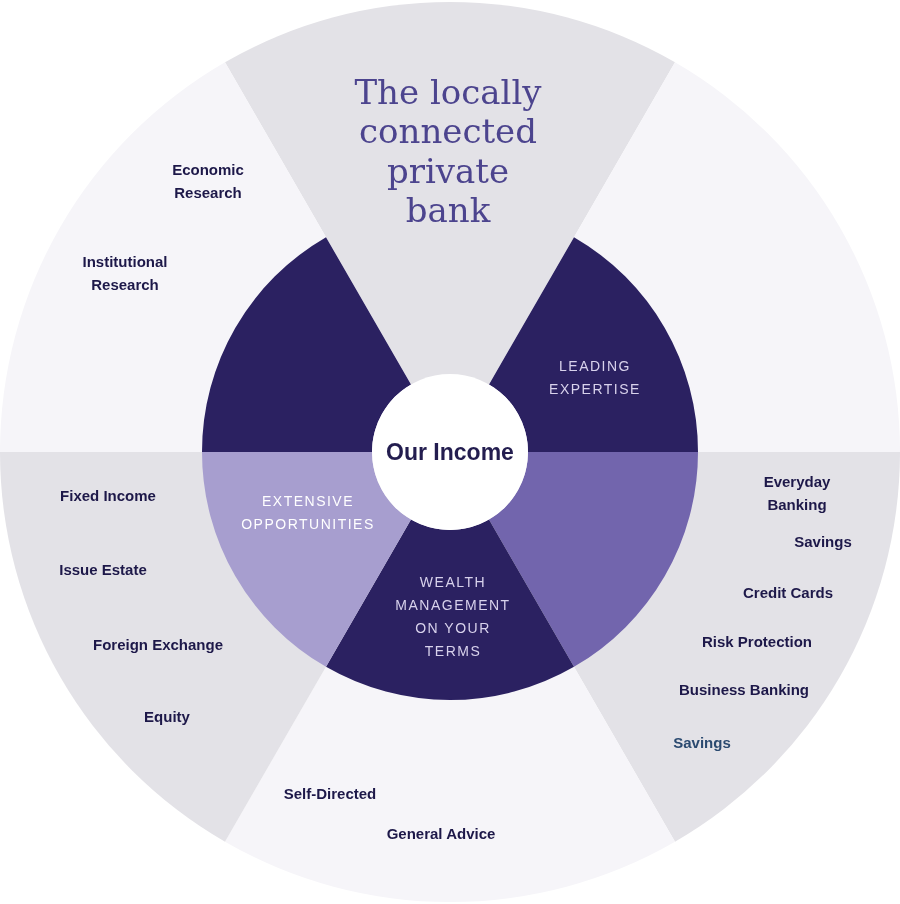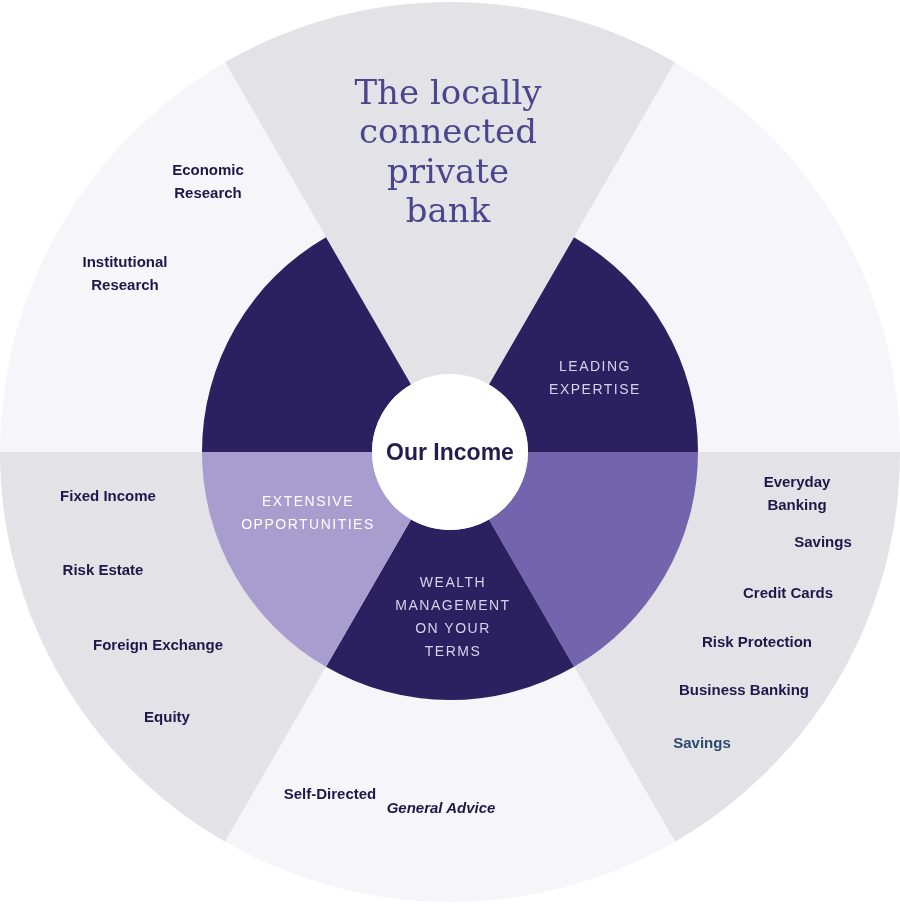--- a/index.html
+++ b/index.html
@@ -89,20 +89,20 @@
 
 
   <div class="olabel" style="left:797px; top:493px;">Everyday Banking</div>
   <div class="olabel" style="left:823px; top:542px;">Savings</div>
   <div class="olabel" style="left:788px; top:593px;">Credit Cards</div>
   <div class="olabel" style="left:757px; top:642px;">Risk Protection</div>
   <div class="olabel" style="left:717px; top:690px;margin-left:27px;">Business Banking</div>
   <div class="olabel link" style="left:702px; top:743px;">Savings</div>
 
   <div class="olabel" style="left:330px; top:794px;">Self-Directed</div>
-  <div class="olabel" style="left:441px; top:808px;font-style:italic;">General Advice</div>
+  <div class="olabel" style="left:441px; top:834px;">General Advice</div>
 
   <div class="olabel" style="left:94px; top:496px;margin-left:14px;">Fixed Income</div>
-  <div class="olabel" style="left:103px; top:570px;">Risk Estate</div>
+  <div class="olabel" style="left:103px; top:570px;">Issue Estate</div>
   <div class="olabel" style="left:158px; top:645px;">Foreign Exchange</div>
   <div class="olabel" style="left:167px; top:717px;">Equity</div>
 
 </div>
 
 </body></html>

